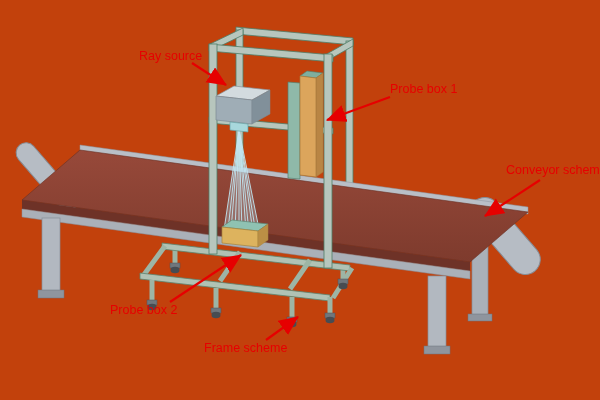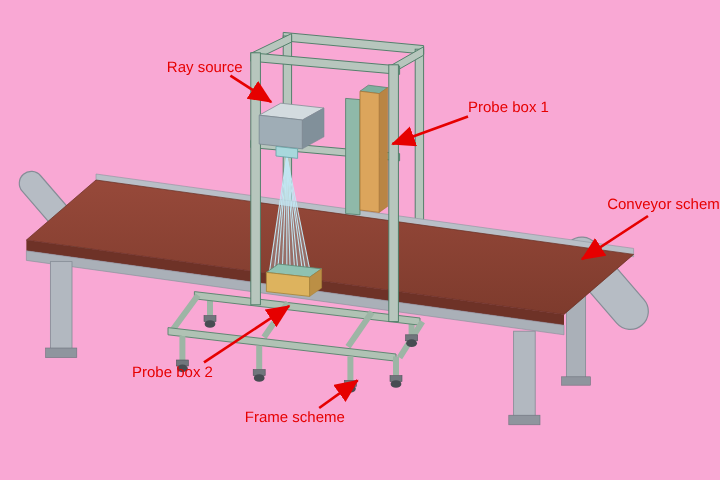--- a/index.html
+++ b/index.html
@@ -1,18 +1,18 @@
 <!DOCTYPE html>
 <html><head>
 <meta charset="utf-8">
 <style>
   html,body{margin:0;padding:0;background:#d7d7df;}
   .canvas{
     position:relative;width:600px;height:400px;
-    background:#f9a8d4;overflow:hidden;
+    background:#c2410c;overflow:hidden;
     font-family:"Liberation Sans",sans-serif;
   }
   svg{display:block;}
   .ann-text{font-family:"Liberation Sans",sans-serif;font-size:12.5px;fill:#e60000;}
   .ann-line{stroke:#e60000;stroke-width:2.2;fill:none;}
   .steel{fill:#b7c6bd;stroke:#4f7d68;stroke-width:.8;}
   .framebeam{stroke:#9db5a5;stroke-width:5;}
 </style>
 </head>
 <body>

